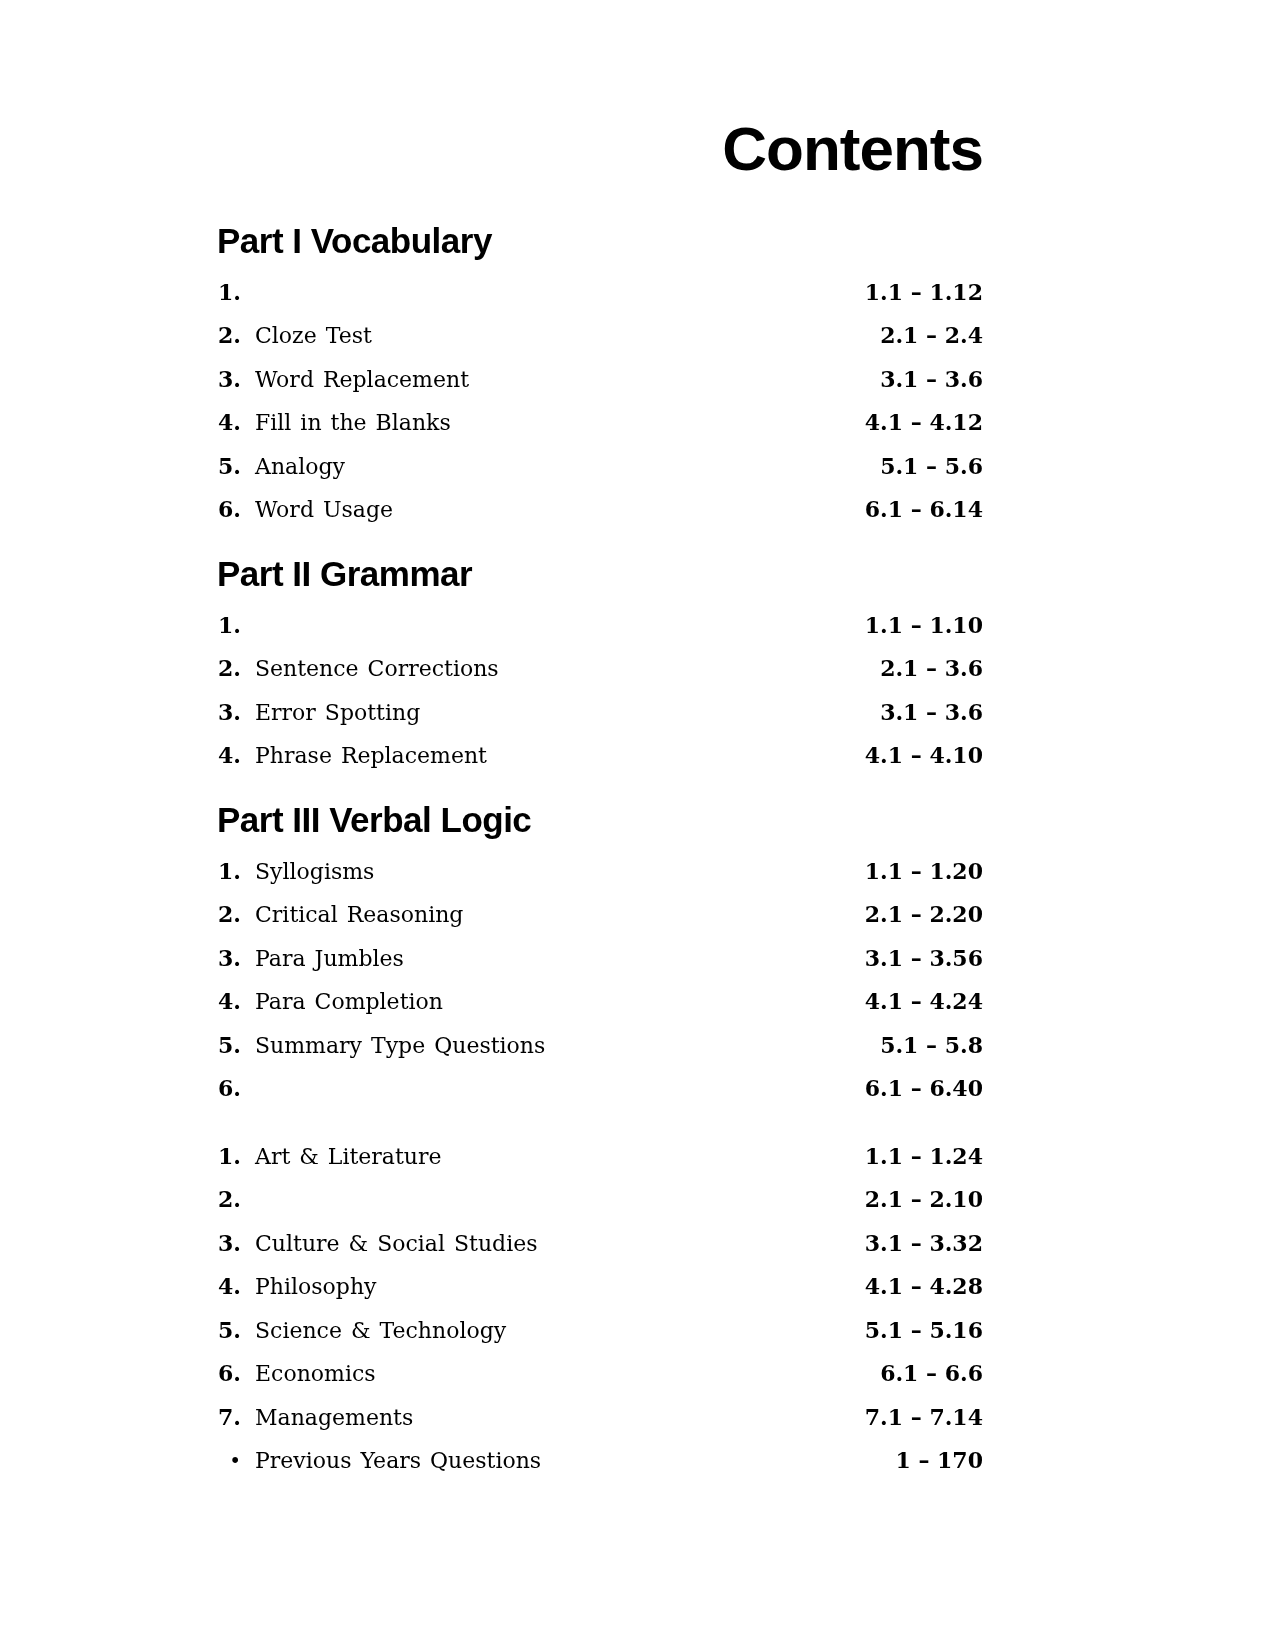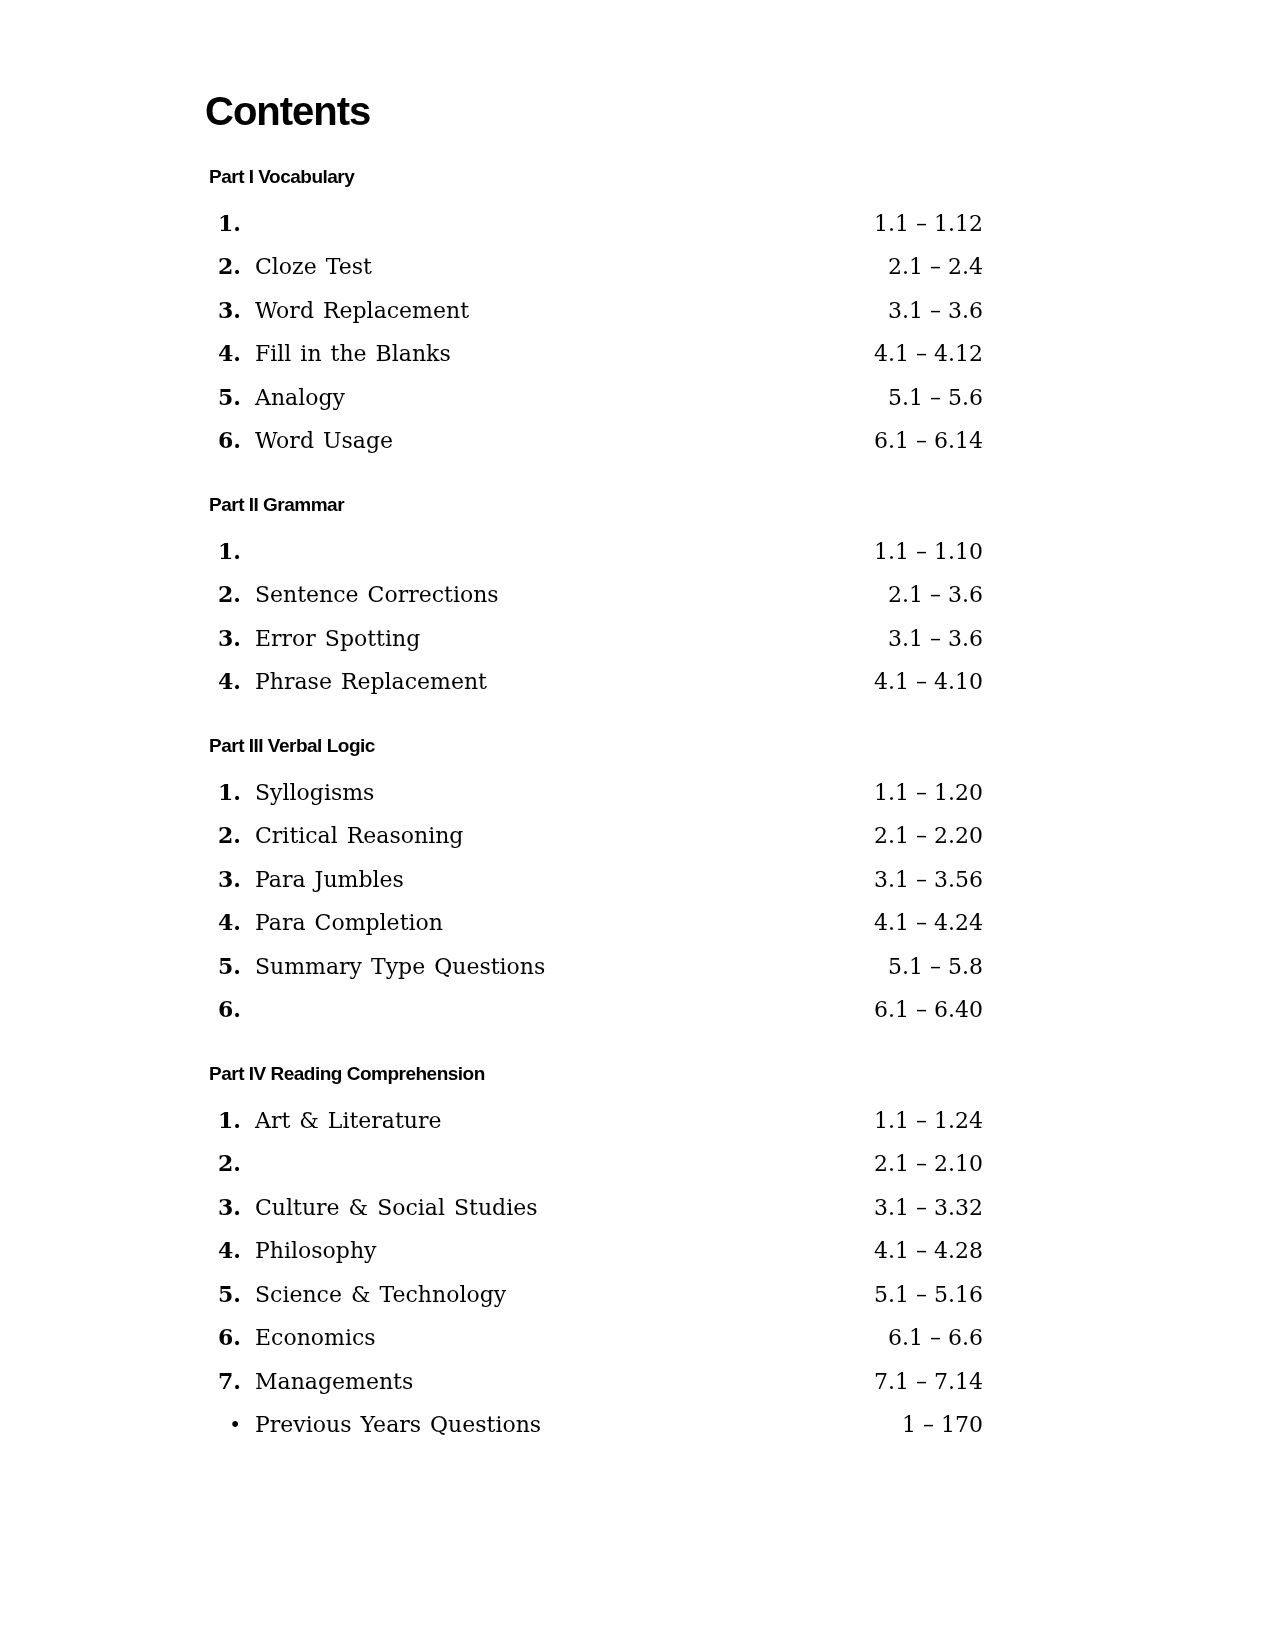--- a/index.html
+++ b/index.html
@@ -14,39 +14,39 @@
     position: relative;
     font-family: "DejaVu Serif", serif;
   }
   .page {
     position: absolute;
     left: 205px;
     top: 0;
     width: 778px;
   }
   .doc-title {
-    margin-top: 90px;
-    text-align: left;
+    margin-top: 116px;
+    text-align: right;
     font-family: "Liberation Sans", sans-serif;
     font-weight: bold;
-    font-size: 40px;
+    font-size: 62px;
     line-height: 1.05;
     letter-spacing: -1px;
   }
   .toc-section {
     margin-top: 24px;
   }
   .toc-section:first-of-type {
     margin-top: 20px;
   }
   .section-title {
-    margin: 4px;
+    margin: 12px;
     font-family: "Liberation Sans", sans-serif;
     font-weight: bold;
-    font-size: 19px;
+    font-size: 35px;
     line-height: 36px;
     letter-spacing: -0.5px;
   }
   .section-items {
     margin-top: 7px;
   }
   .toc-row {
     display: flex;
     align-items: baseline;
     height: 43.5px;
@@ -63,20 +63,21 @@
     font-weight: normal;
     font-size: 20px;
   }
   .toc-row .label {
     margin-left: 14px;
     word-spacing: 2px;
   }
   .toc-row .pages {
     margin-left: auto;
     white-space: nowrap;
+    font-weight: bold;
   }
 </style>
 </head>
 <body>
 
 <div class="page">
   <h1 class="doc-title">Contents</h1>
   <div id="sections-root">
   <section class="toc-section">
     <h2 class="section-title">Part I Vocabulary</h2>
@@ -180,21 +181,20 @@
   </div>
 
   <div class="toc-row">
     <span class="num">6.</span>
     <span class="pages">6.1 – 6.40</span>
   </div>
 </div>
   </section>
 
   <section class="toc-section">
-    <h2 class="section-title">Part IV Reading Comprehension</h2>
     <div class="section-items">
   <div class="toc-row">
     <span class="num">1.</span>
     <span class="label">Art &amp; Literature</span>
     <span class="pages">1.1 – 1.24</span>
   </div>
 
   <div class="toc-row">
     <span class="num">2.</span>
     <span class="pages">2.1 – 2.10</span>

